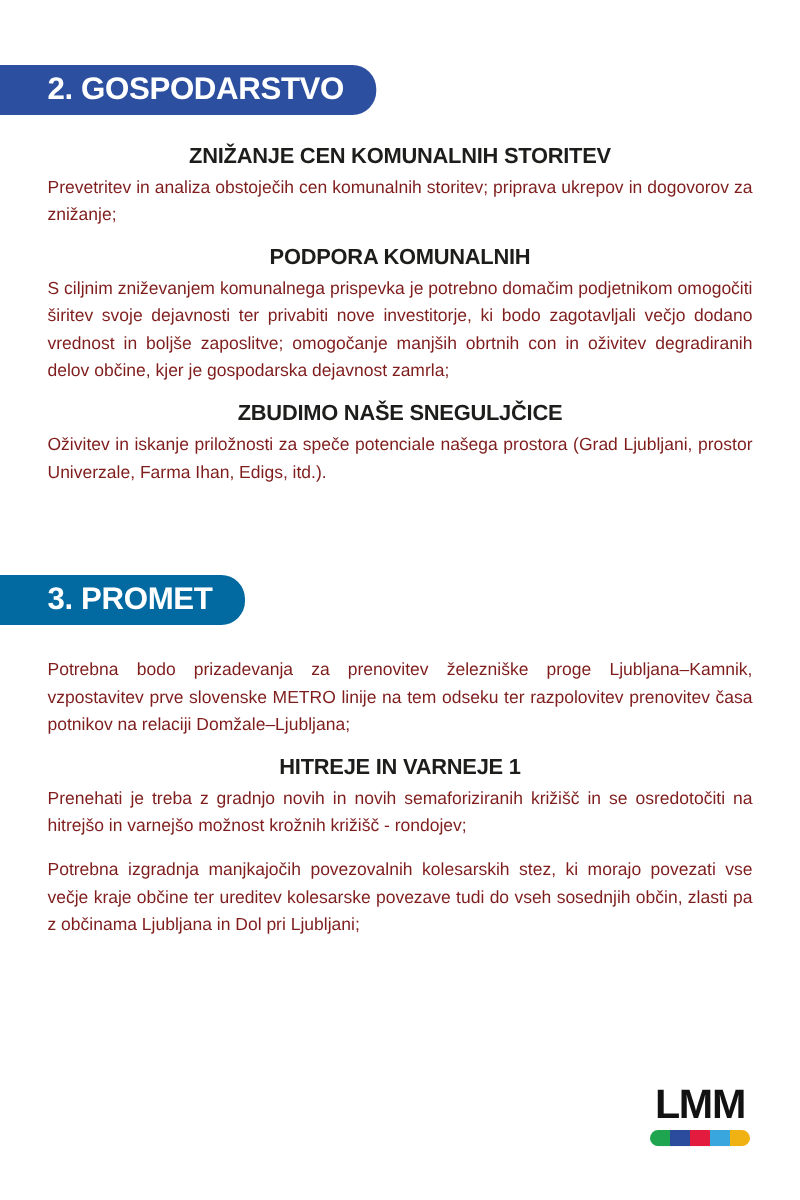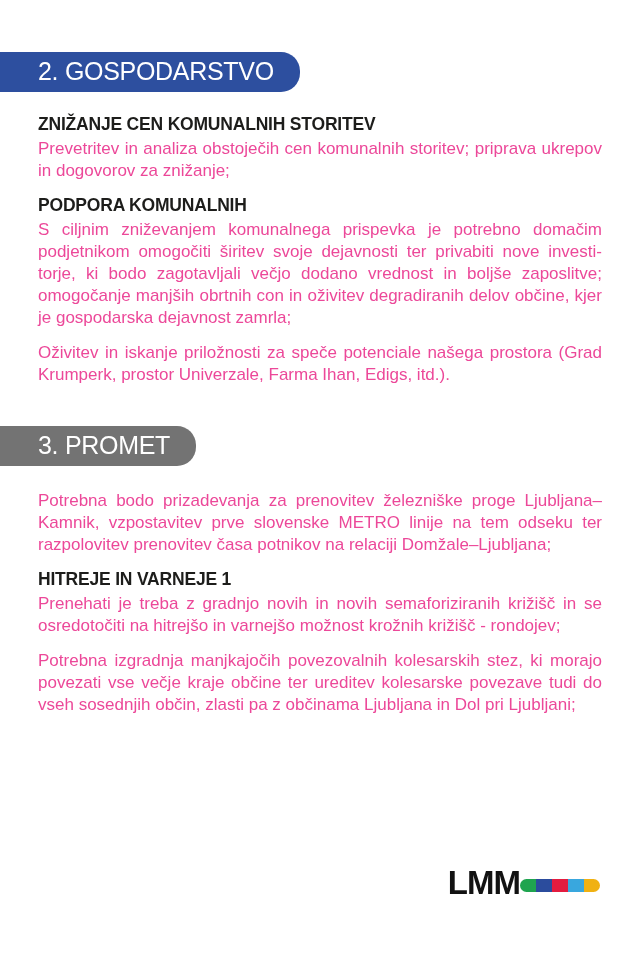--- a/index.html
+++ b/index.html
@@ -20,44 +20,46 @@
   }
   .banner-row.second { margin-top: 40px; margin-bottom: 24px; }
   .banner {
     display: inline-block;
     height: 40px;
     line-height: 38px;
     padding: 0 26px 0 38px;
     border-radius: 0 19px 19px 0;
     color: #ffffff;
     font-size: 25px;
-    font-weight: 400;
+    font-weight: 700;
     letter-spacing: -0.3px;
     vertical-align: top;
   }
   .item { margin: 0 38px 13px 38px; }
   .item h3 {
     margin: 0 0 3px 0;
     font-size: 17.5px;
     font-weight: 900;
     letter-spacing: -0.2px;
     color: #1d1d1b;
+    text-align: center;
   }
   .item p {
     margin: 0;
-    font-size: 17px;
+    font-size: 14px;
     line-height: 22px;
     text-align: justify;
-    color: #ec4899;
+    color: #7f1d1d;
   }
   .logo {
     position: absolute;
     top: 866px;
     right: 40px;
     display: flex;
+    flex-direction: column;
     align-items: center;
   }
   .logo-text {
     font-size: 33px;
     font-weight: 900;
     letter-spacing: -1px;
     line-height: 1;
     color: #121212;
   }
   .logo-bar {
@@ -84,27 +86,28 @@
       <h3>ZNIŽANJE CEN KOMUNALNIH STORITEV</h3>
       <p>Prevetritev in analiza obstoječih cen komunalnih storitev; priprava ukrepov in dogovorov za znižanje;</p>
     </div>
 
     <div class="item">
       <h3>PODPORA KOMUNALNIH</h3>
       <p>S ciljnim zniževanjem komunalnega prispevka je potrebno domačim podjetnikom omogočiti širitev svoje dejavnosti ter privabiti nove investi­torje, ki bodo zagotavljali večjo dodano vrednost in boljše zaposlitve; omogočanje manjših obrtnih con in oživitev degradiranih delov občine, kjer je gospodarska dejavnost zamrla;</p>
     </div>
 
     <div class="item">
-      <p>Oživitev in iskanje priložnosti za speče potenciale našega prostora (Grad Krumperk, prostor Univerzale, Farma Ihan, Edigs, itd.).</p>
+      <h3>ZBUDIMO NAŠE SNEGULJČICE</h3>
+      <p>Oživitev in iskanje priložnosti za speče potenciale našega prostora (Grad Ljubljani, prostor Univerzale, Farma Ihan, Edigs, itd.).</p>
     </div>
   </section>
 
   <section>
     <div class="banner-row second">
-      <div class="banner" style="background: #737373; color: rgb(255, 255, 255);">3. PROMET</div>
+      <div class="banner" style="background: #0369a1; color: rgb(255, 255, 255); margin-top: 32px;">3. PROMET</div>
     </div>
 
     <div class="item">
       <p>Potrebna bodo prizadevanja za prenovitev železniške proge Ljublja­na–Kamnik, vzpostavitev prve slovenske METRO linije na tem odseku ter razpolovitev prenovitev časa potnikov na relaciji Domžale–Ljublja­na;</p>
     </div>
 
     <div class="item">
       <h3>HITREJE IN VARNEJE 1</h3>
       <p>Prenehati je treba z gradnjo novih in novih semaforiziranih križišč in se osredotočiti na hitrejšo in varnejšo možnost krožnih križišč - rondojev;</p>
     </div>

